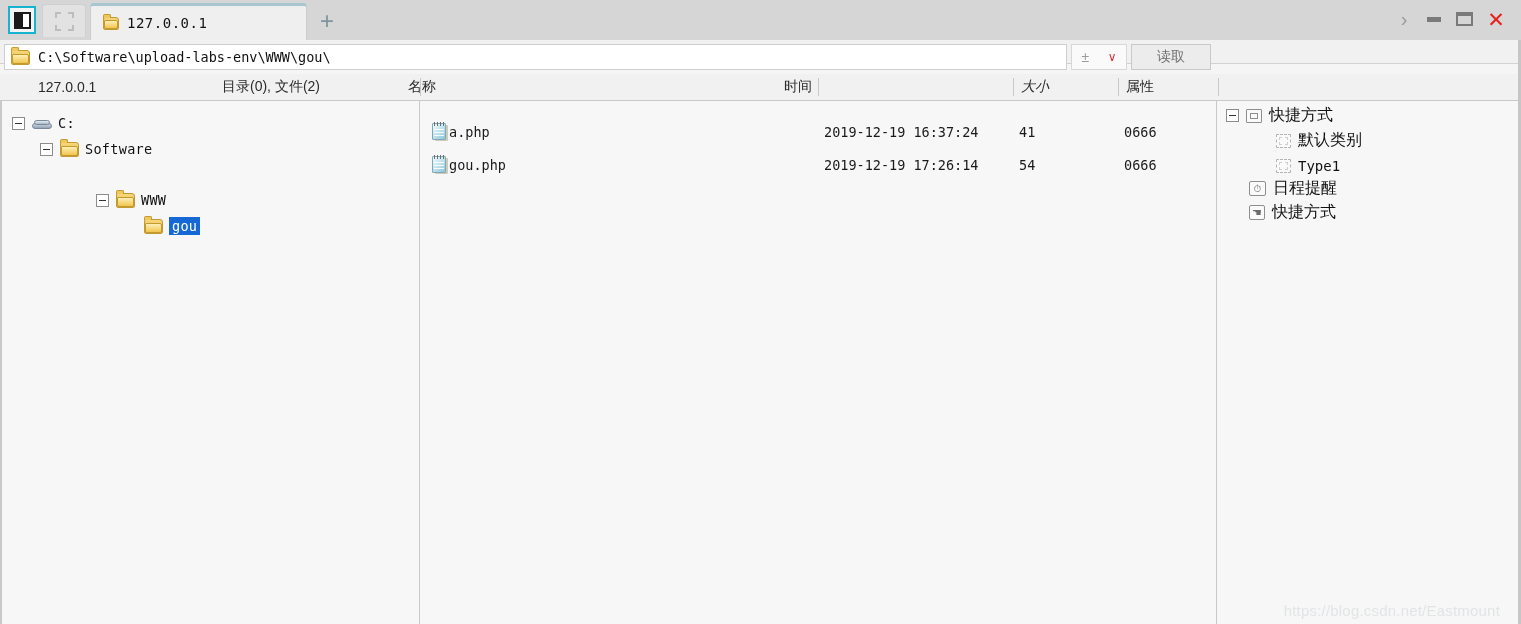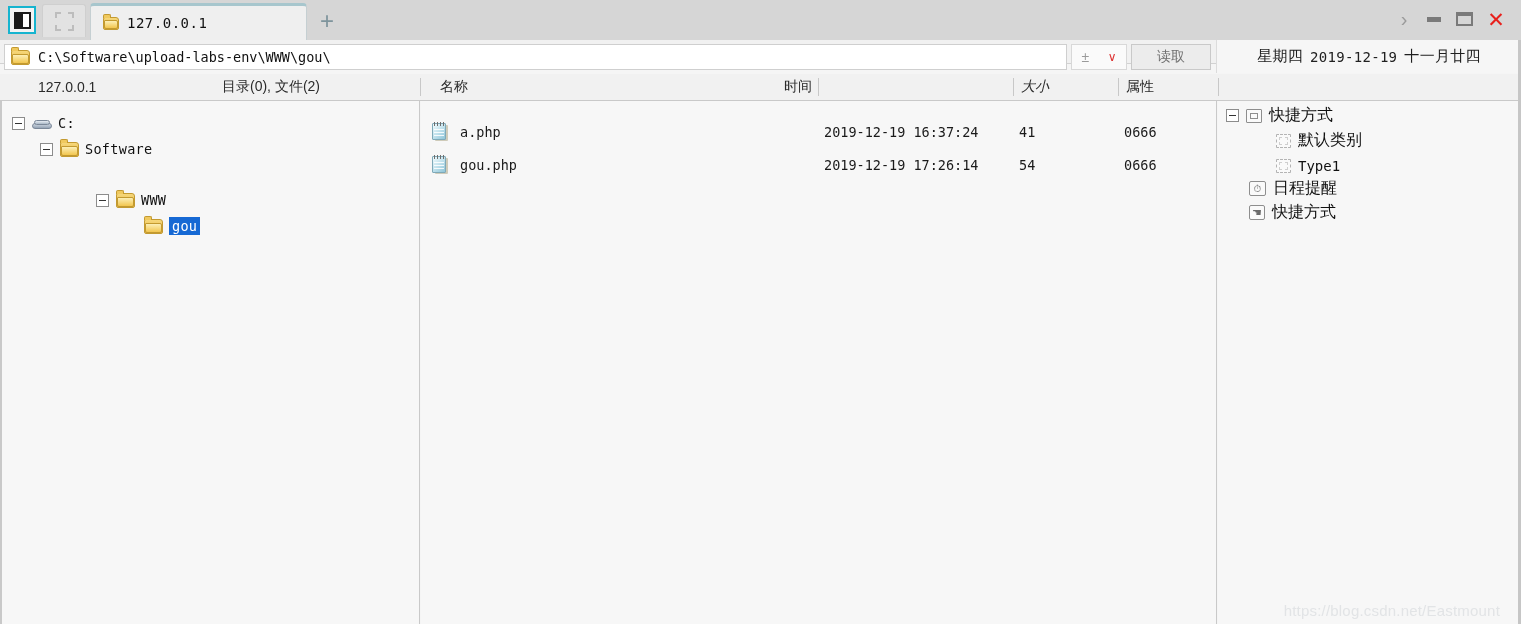--- a/index.html
+++ b/index.html
@@ -151,21 +151,21 @@
   .drive .d2{position:absolute;left:2px;bottom:5px;width:16px;height:5px;background:linear-gradient(#e6ecf2,#aab8c7);border:1px solid #7b8899;border-radius:3px;box-sizing:border-box;}
 
   
   .listpanel{
     position:absolute;left:421px;top:101px;width:796px;height:523px;
     background:#f7f7f7;border-right:1px solid #c9c9c9;box-sizing:border-box;overflow:hidden;
   }
   .frow{position:absolute;left:0;width:796px;height:33px;display:flex;align-items:center;cursor:pointer;}
   .fname{position:absolute;left:11px;display:flex;align-items:center;}
   .fname .nm{
-    margin-left:11px;font-family:"DejaVu Sans Mono","Liberation Mono",monospace;
+    margin-left:0;font-family:"DejaVu Sans Mono","Liberation Mono",monospace;
     font-size:13.5px;color:#1a1a1a;
   }
   .fcol{position:absolute;font-family:"DejaVu Sans Mono","Liberation Mono",monospace;font-size:13.5px;color:#1a1a1a;}
   .ftime{left:403px;}
   .fsize{left:598px;}
   .fattr{left:703px;}
   
   .nfile{width:17px;height:20px;position:relative;flex:0 0 auto;}
   .nfile .shadow{position:absolute;left:3px;top:3px;width:13px;height:16px;background:#cfcbb9;border-radius:1px;}
   .nfile .sheet{
@@ -260,32 +260,27 @@
       <span class="addr-text">C:\Software\upload-labs-env\WWW\gou\</span>
     </div>
 
     <div class="addr-drop">
       <span class="pm-icon">±</span>
       <span class="chev">∨</span>
     </div>
 
     <div class="read-btn">读取</div>
 
-    <div class="date-box">
-      <span>星期四</span>
-      <span class="dnum">2019-12-19</span>
-      <span>十一月廿四</span>
-    </div>
   </div>
 
   <div class="hdrrow">
     <div class="hdrcell" style="left:38px;">127.0.0.1</div>
     <div class="hdrcell" style="left:222px;">目录(0), 文件(2)</div>
     <div class="hdrsep" style="left:420px;"></div>
-    <div class="hdrcell" style="left:440px;">名称</div>
+    <div class="hdrcell" style="left:408px;">名称</div>
     <div class="hdrsep" style="left:818px;"></div>
     <div class="hdrcell" style="left:784px;">时间</div>
     <div class="hdrsep" style="left:1013px;"></div>
     <div class="hdrcell" style="left:1021px;font-style:italic;">大小</div>
     <div class="hdrsep" style="left:1118px;"></div>
     <div class="hdrcell" style="left:1126px;">属性</div>
     <div class="hdrsep" style="left:1218px;"></div>
   </div>
 
   <div class="treepanel">

